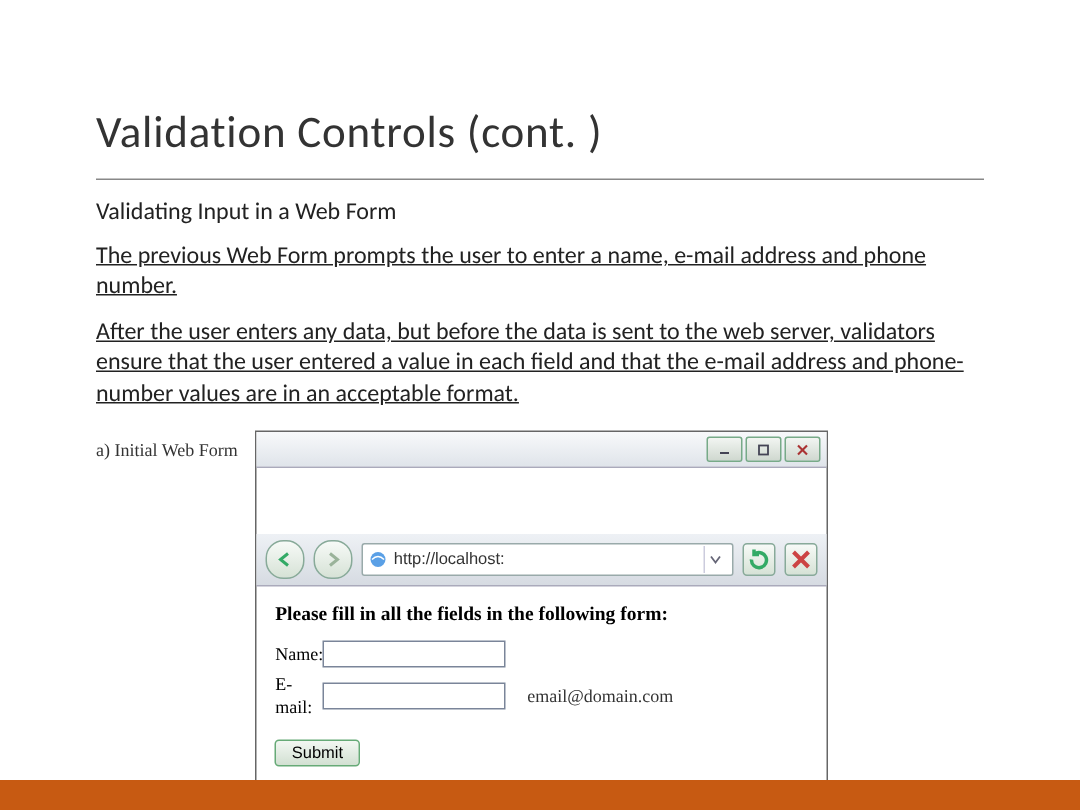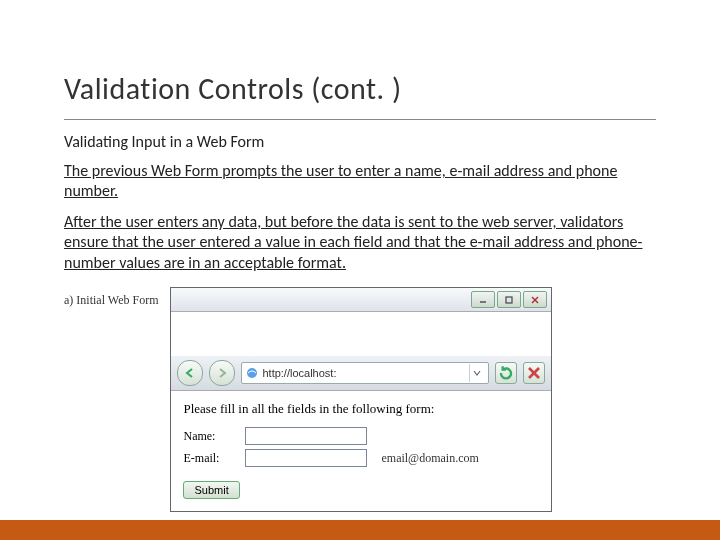--- a/index.html
+++ b/index.html
@@ -19,23 +19,23 @@
   .navbtn{width:24px;height:24px;border:1px solid #8a9;border-radius:12px;background:linear-gradient(#f7faf7,#d6e2d6);display:flex;align-items:center;justify-content:center;}
   .navbtn svg{width:12px;height:12px;}
   .addr{flex:1;display:flex;align-items:center;height:20px;border:1px solid #9aa;background:#fff;border-radius:2px;padding:0 4px;gap:4px;font-size:11px;color:#333;}
   .ie{width:12px;height:12px;}
   .ddl{width:14px;height:18px;border-left:1px solid #ccd;display:flex;align-items:center;justify-content:center;}
   .nb{width:20px;height:20px;border:1px solid #8a9;background:linear-gradient(#f7faf7,#d6e2d6);border-radius:3px;display:flex;align-items:center;justify-content:center;}
   .bw-tabs{background:linear-gradient(#e9edf2,#d8dde4);padding:3px 6px 0 6px;display:flex;align-items:center;gap:6px;border-bottom:1px solid #aab;}
   .fav svg{width:14px;height:14px;}
   .tab{background:#fff;border:1px solid #aab;border-bottom:none;border-radius:3px 3px 0 0;padding:2px 8px;font-size:11px;display:flex;align-items:center;gap:4px;}
   .page{padding:10px 12px 12px 12px;font-family:"Times New Roman",serif;font-size:12px;color:#000;}
-  .ph{font-weight:normal;font-size:13px;margin-bottom:10px;}
+  .ph{font-weight:bold;font-size:13px;margin-bottom:10px;}
   .row{display:flex;align-items:center;margin:4px 0;}
-  .lbl{width:62px;}
+  .lbl{width:32px;}
   .inp{width:120px;height:16px;border:1px solid #7a8599;background:#fff;}
   .hint{margin-left:14px;color:#333;font-size:12px;}
   .btn{margin-top:10px;display:inline-block;border:1px solid #6a7;background:linear-gradient(#f2f7f2,#d2e0d2);border-radius:3px;padding:2px 10px;font-family:"Segoe UI",Tahoma,Arial,sans-serif;font-size:11px;}
   .footer{position:absolute;left:0;right:0;bottom:0;height:20px;background:#c75a12;}
 </style>
 </head>
 <body>
 
 <div class="slide">
   <div class="title">Validation Controls (cont. )</div>

